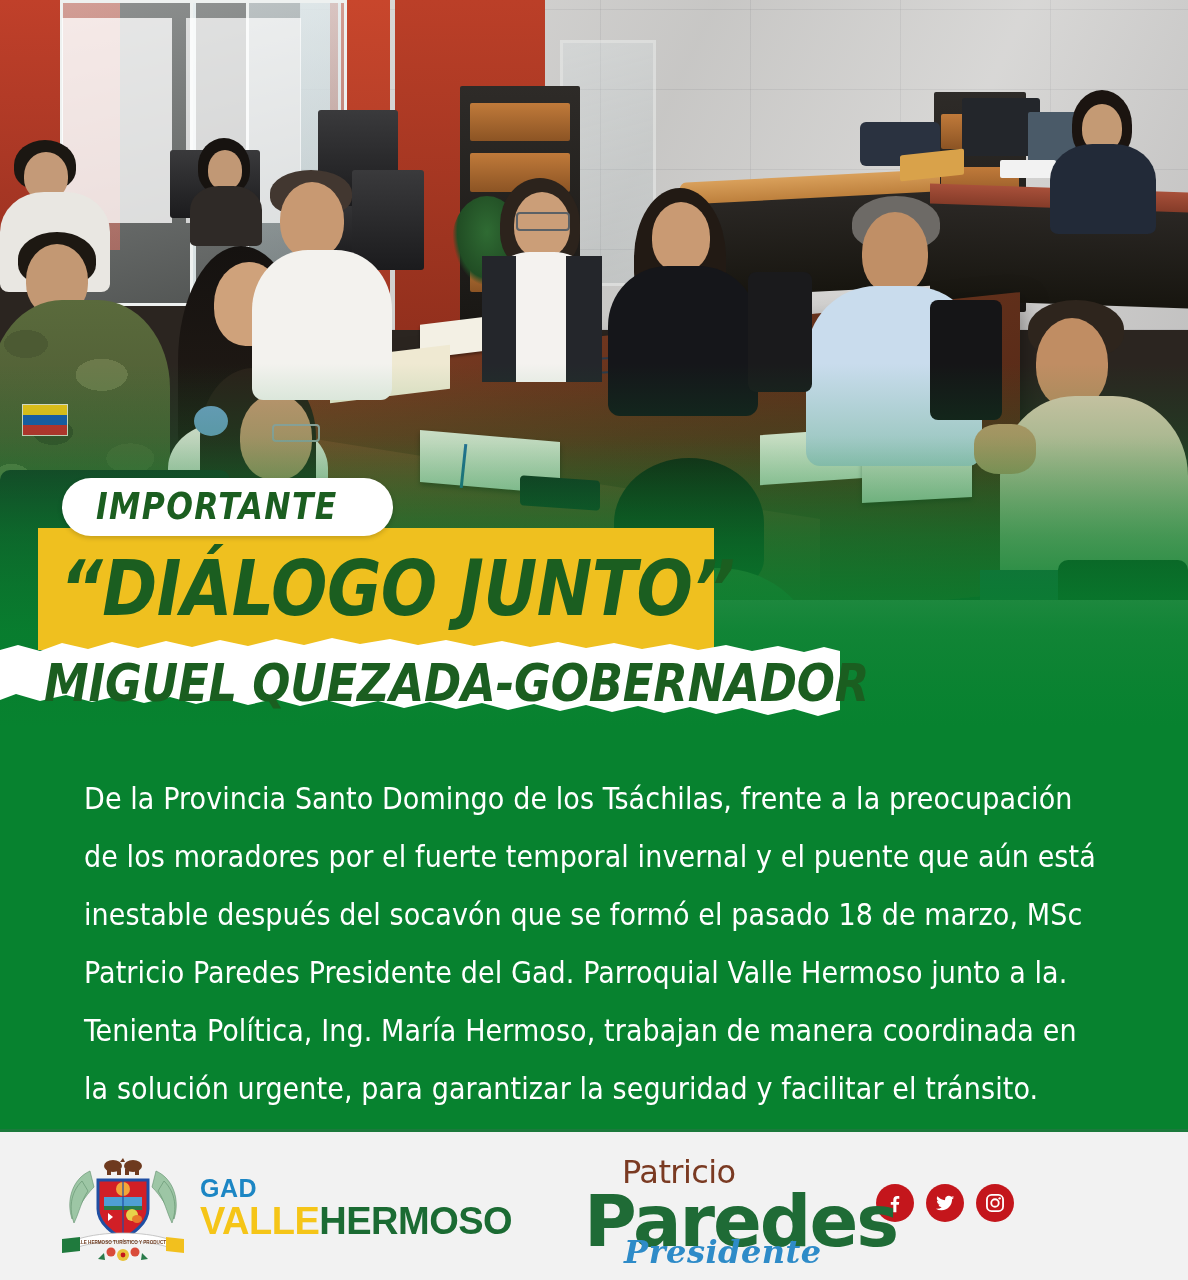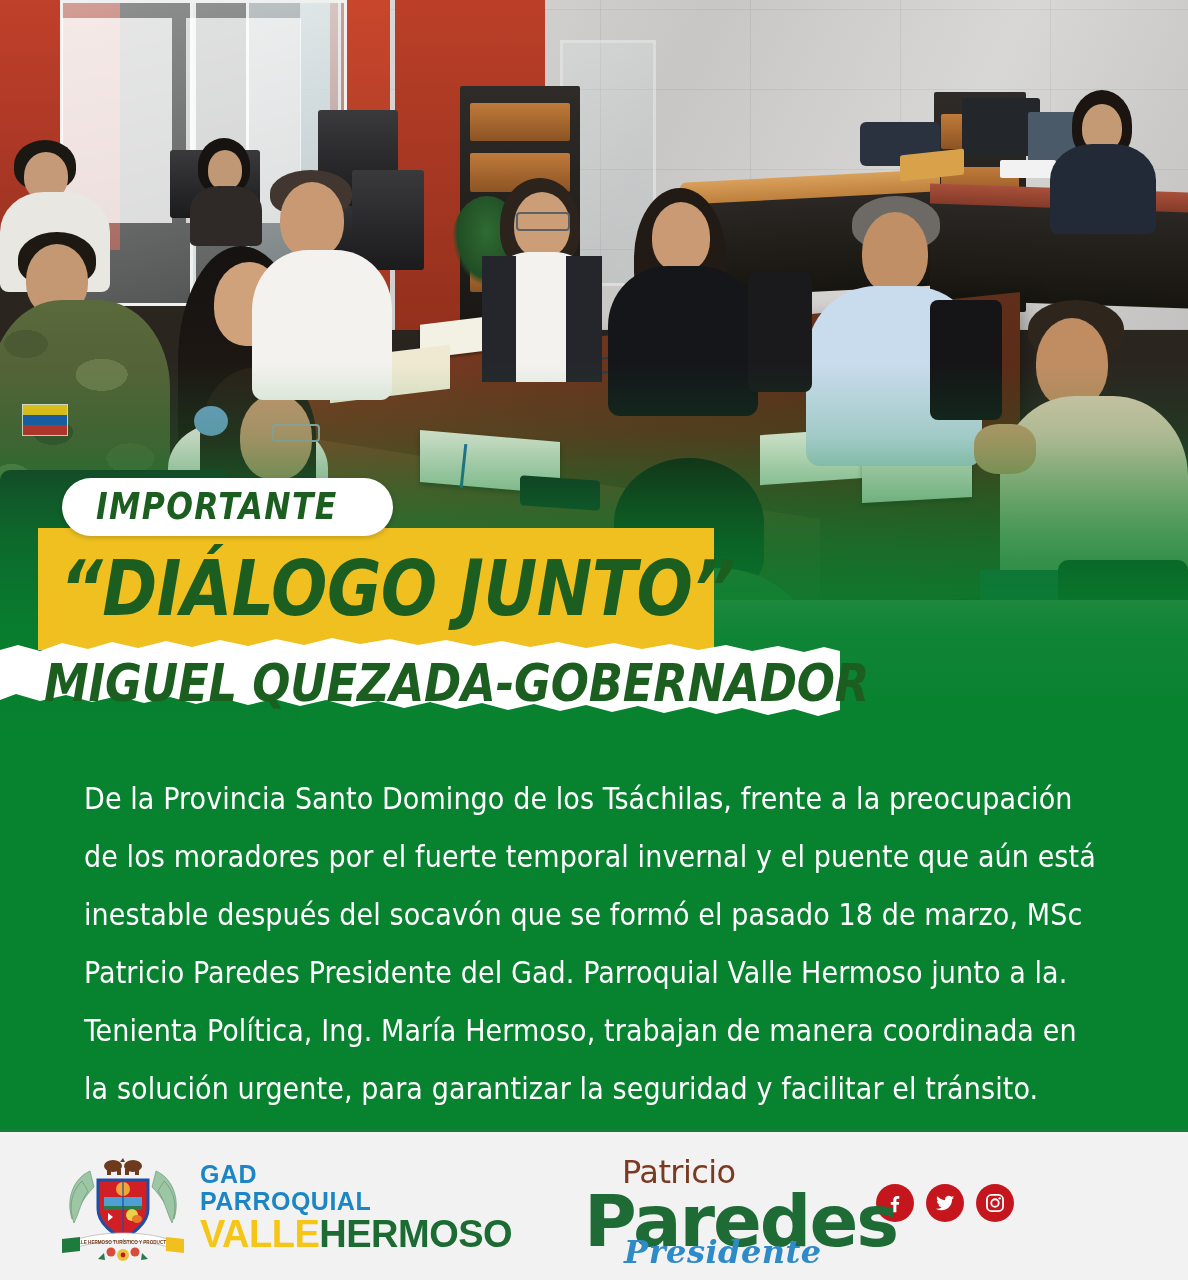--- a/index.html
+++ b/index.html
@@ -539,21 +539,20 @@
           <circle cx="63" cy="102" r="6" fill="#e8c23a"></circle>
           <circle cx="63" cy="102" r="2.4" fill="#c4161c"></circle>
           <circle cx="51" cy="99" r="4.5" fill="#d94b3a"></circle>
           <circle cx="75" cy="99" r="4.5" fill="#d94b3a"></circle>
           <path d="M44,100 l-6,6 l7,1 z" fill="#2a7b4a"></path>
           <path d="M82,100 l6,6 l-7,1 z" fill="#2a7b4a"></path>
         </g>
       </svg>
       <div class="gad-text">
         <span class="l1">GAD</span>
-        <span class="l2">PARROQUIAL</span>
         <span class="l3"><span class="valle">VALLE</span><span class="hermoso">HERMOSO</span></span>
       </div>
     </div>
 
     <div class="footer-col paredes-logo">
       <div class="pl-patricio">Patricio</div>
       <div class="pl-paredes">Paredes</div>
       <div class="pl-presidente">Presidente</div>
     </div>
 

